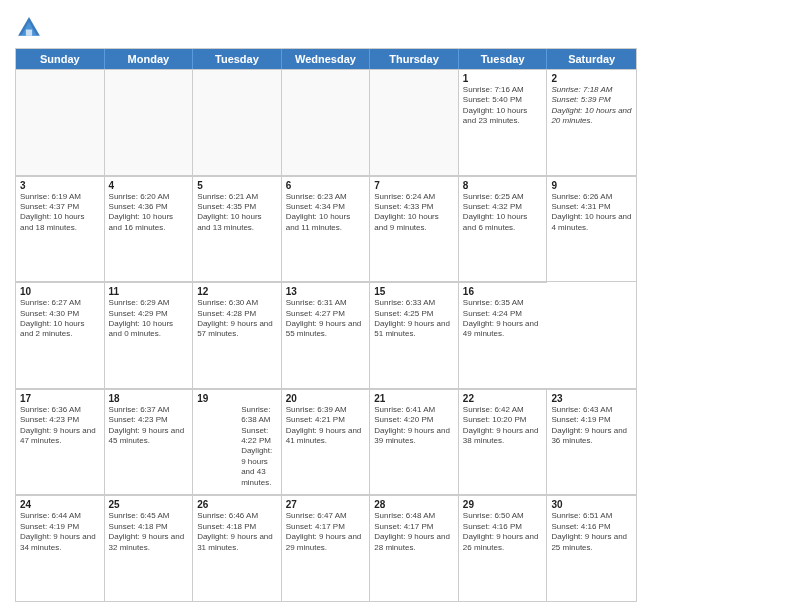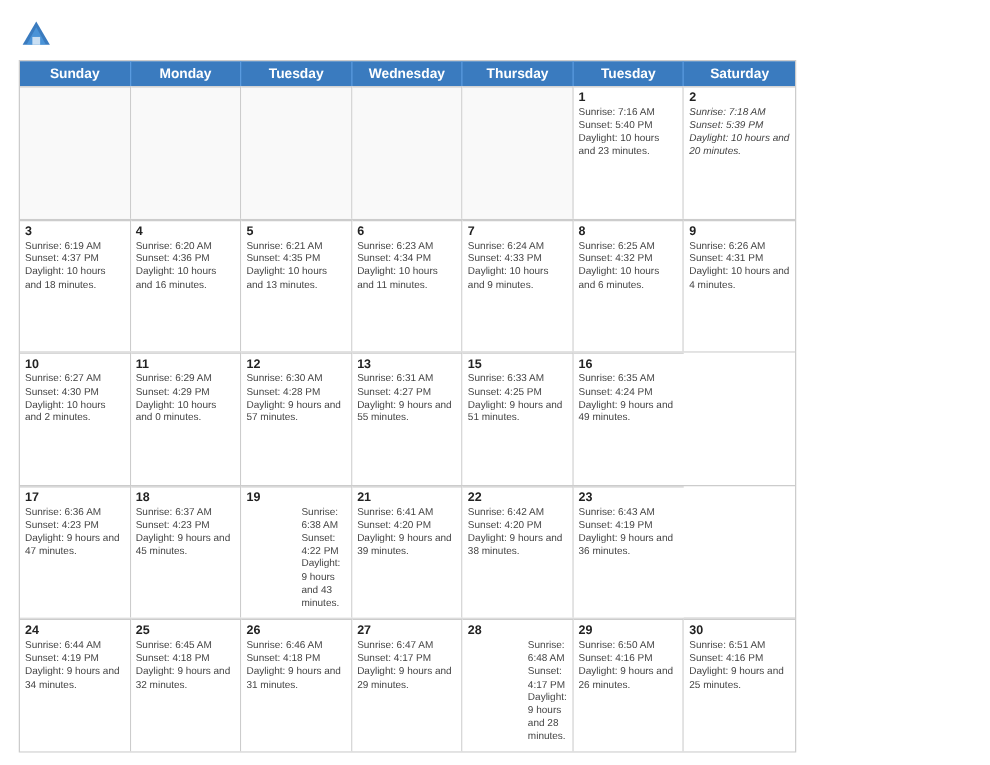--- a/index.html
+++ b/index.html
@@ -272,29 +272,35 @@
 Sunset: 4:23 PM
 Daylight: 9 hours and 45 minutes.</div>
           </div>
           <div class="cal-cell">
             <span class="day-num">19</span>
             <div class="day-info" style="white-space: pre-line; margin-left: 44px;">Sunrise: 6:38 AM
 Sunset: 4:22 PM
 Daylight: 9 hours and 43 minutes.</div>
           </div>
           <div class="cal-cell">
+            <span class="day-num">20</span>
+            <div class="day-info" style="white-space: pre-line;">Sunrise: 6:39 AM
+Sunset: 4:21 PM
+Daylight: 9 hours and 41 minutes.</div>
+          </div>
+          <div class="cal-cell">
             <span class="day-num">21</span>
             <div class="day-info" style="white-space: pre-line;">Sunrise: 6:41 AM
 Sunset: 4:20 PM
 Daylight: 9 hours and 39 minutes.</div>
           </div>
           <div class="cal-cell">
             <span class="day-num">22</span>
             <div class="day-info" style="white-space: pre-line;">Sunrise: 6:42 AM
-Sunset: 4:20 PM
+Sunset: 10:20 PM
 Daylight: 9 hours and 38 minutes.</div>
           </div>
           <div class="cal-cell">
             <span class="day-num">23</span>
             <div class="day-info" style="white-space: pre-line;">Sunrise: 6:43 AM
 Sunset: 4:19 PM
 Daylight: 9 hours and 36 minutes.</div>
           </div>
         </div>
         <div class="cal-row">
@@ -317,21 +323,21 @@
 Daylight: 9 hours and 31 minutes.</div>
           </div>
           <div class="cal-cell">
             <span class="day-num">27</span>
             <div class="day-info" style="white-space: pre-line;">Sunrise: 6:47 AM
 Sunset: 4:17 PM
 Daylight: 9 hours and 29 minutes.</div>
           </div>
           <div class="cal-cell">
             <span class="day-num">28</span>
-            <div class="day-info" style="white-space: pre-line; margin-left: 48px;">Sunrise: 6:48 AM
+            <div class="day-info" style="white-space: pre-line;">Sunrise: 6:48 AM
 Sunset: 4:17 PM
 Daylight: 9 hours and 28 minutes.</div>
           </div>
           <div class="cal-cell">
             <span class="day-num">29</span>
             <div class="day-info" style="white-space: pre-line;">Sunrise: 6:50 AM
 Sunset: 4:16 PM
 Daylight: 9 hours and 26 minutes.</div>
           </div>
           <div class="cal-cell">

